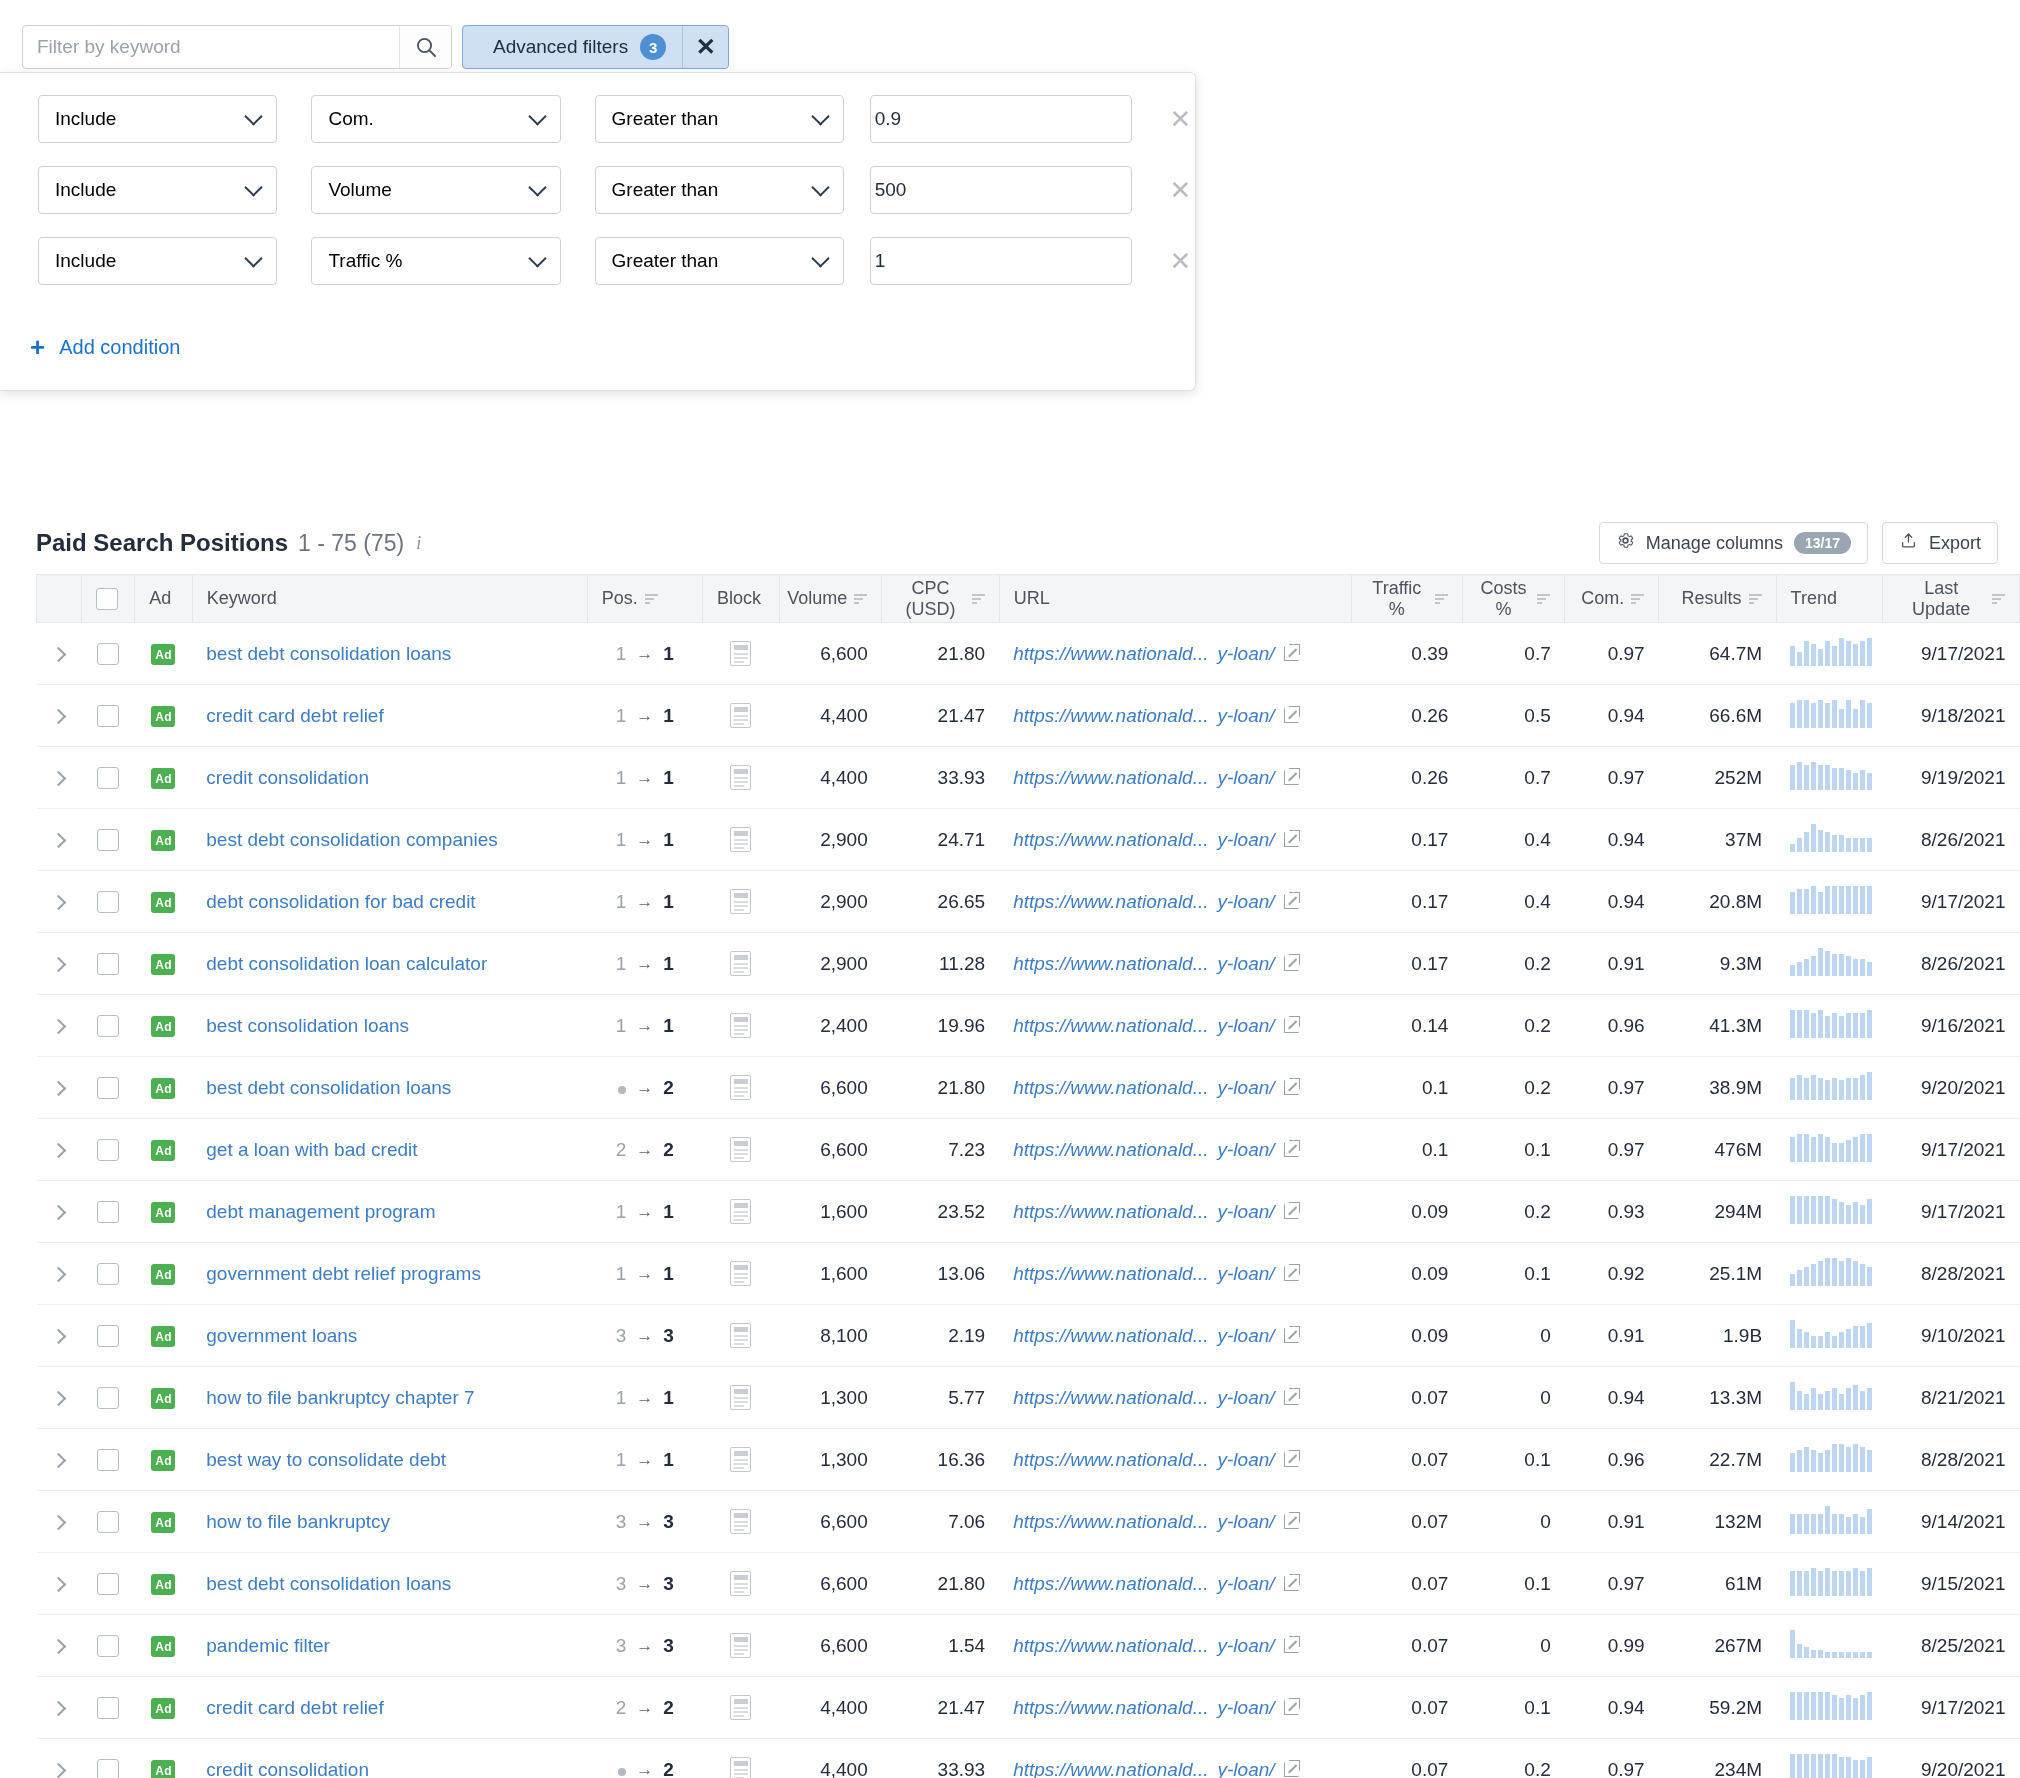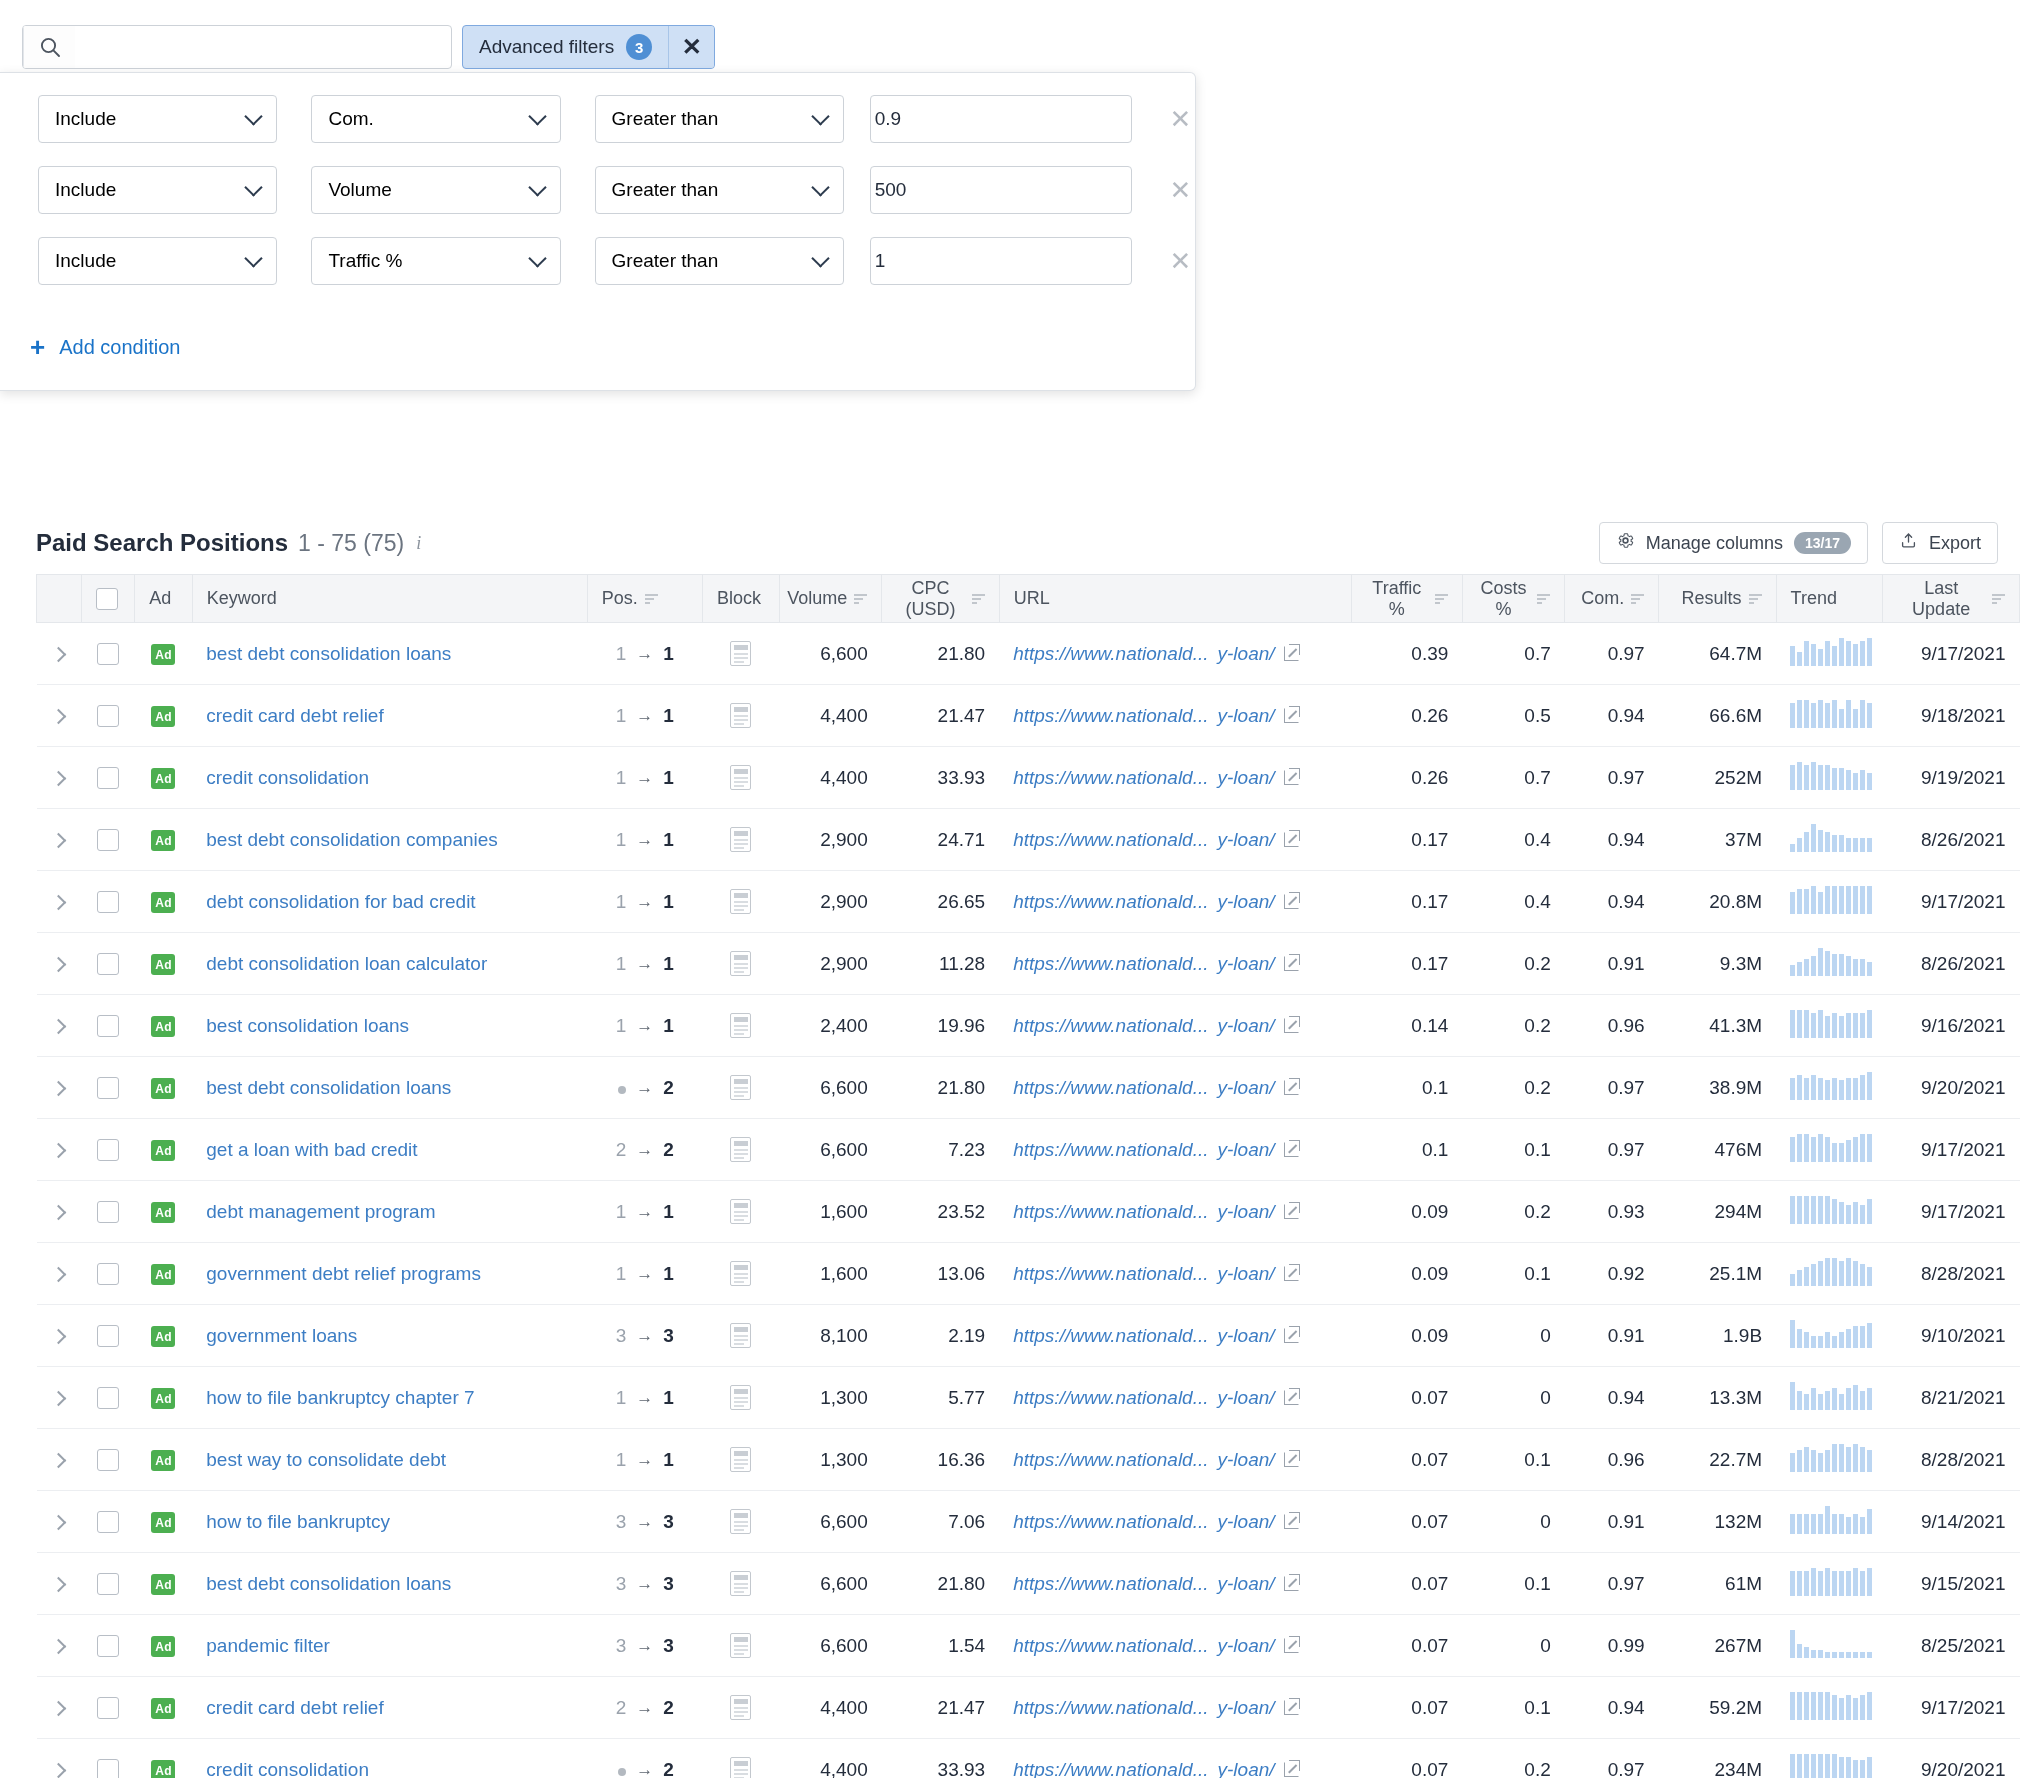--- a/index.html
+++ b/index.html
@@ -51,20 +51,21 @@
   }
   .adv-filters {
     display: flex;
     align-items: stretch;
     height: 44px;
     border: 1px solid #7fa9df;
     border-radius: 4px;
     background: #cfe0f5;
     overflow: hidden;
     cursor: pointer;
+    padding-left: 14px;
   }
   .adv-filters-label {
     display: flex; align-items: center; gap: 12px;
     padding: 0 16px;
     font-size: 19px;
     color: #242d3c;
   }
   .adv-count {
     background: #4f8fd4;
     color: #fff;
@@ -397,20 +398,21 @@
     width: 5px;
     background: #bcd6f2;
     border-radius: 0;
   }
 </style>
 </head>
 <body>
 
 <div class="filter-bar">
   <div class="search-wrap">
+    <input class="search-input" type="text" placeholder="Filter by keyword" style="">
     <button class="search-btn">
       <svg width="22" height="22" viewBox="0 0 22 22" aria-hidden="true">
         <circle cx="9.5" cy="9.5" r="6.6" fill="none" stroke="#4c545f" stroke-width="1.9"></circle>
         <line x1="14.4" y1="14.4" x2="20" y2="20" stroke="#4c545f" stroke-width="1.9" stroke-linecap="round"></line>
       </svg>
     </button>
   </div>
 
   <div class="adv-filters">
     <div class="adv-filters-label">

